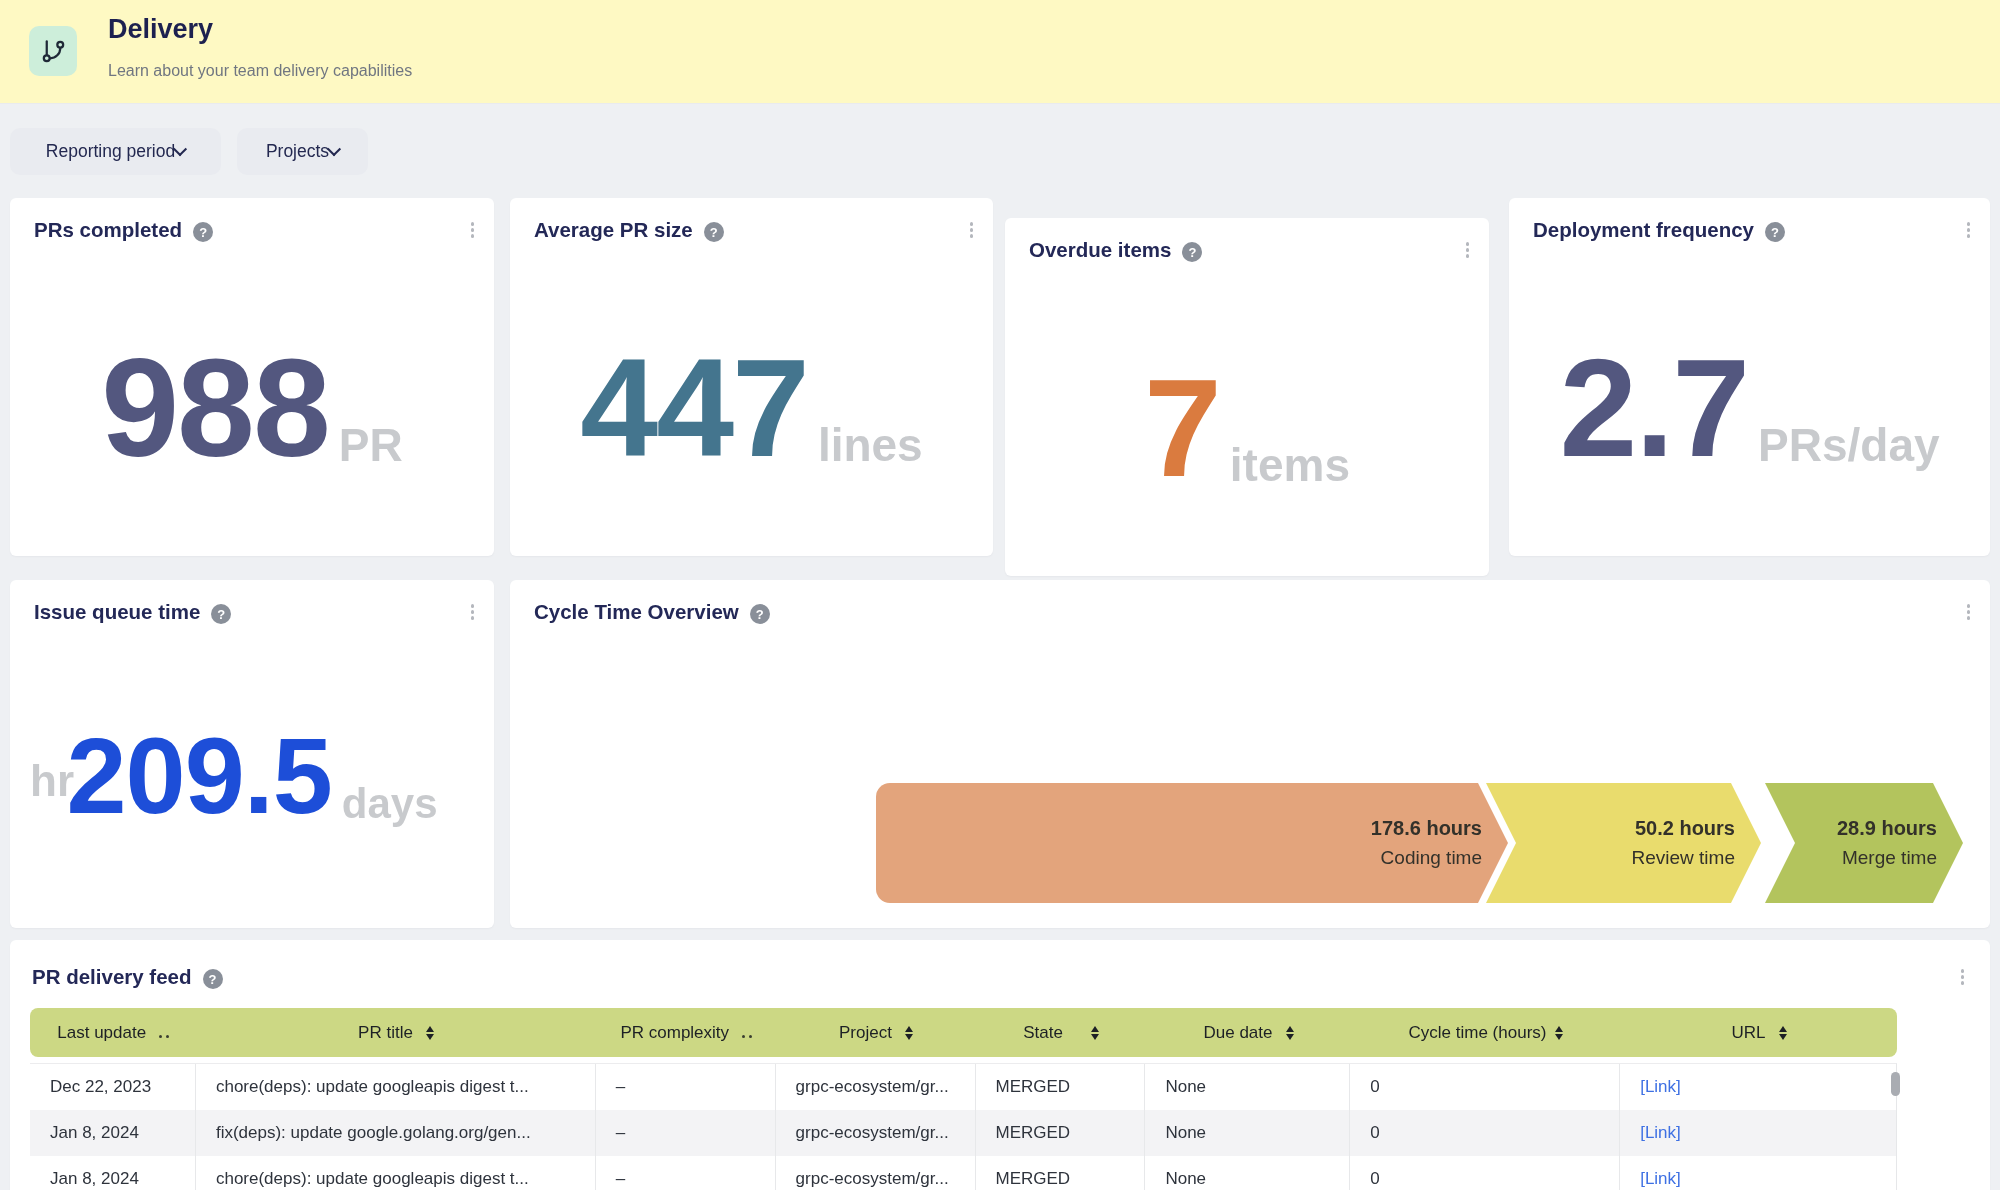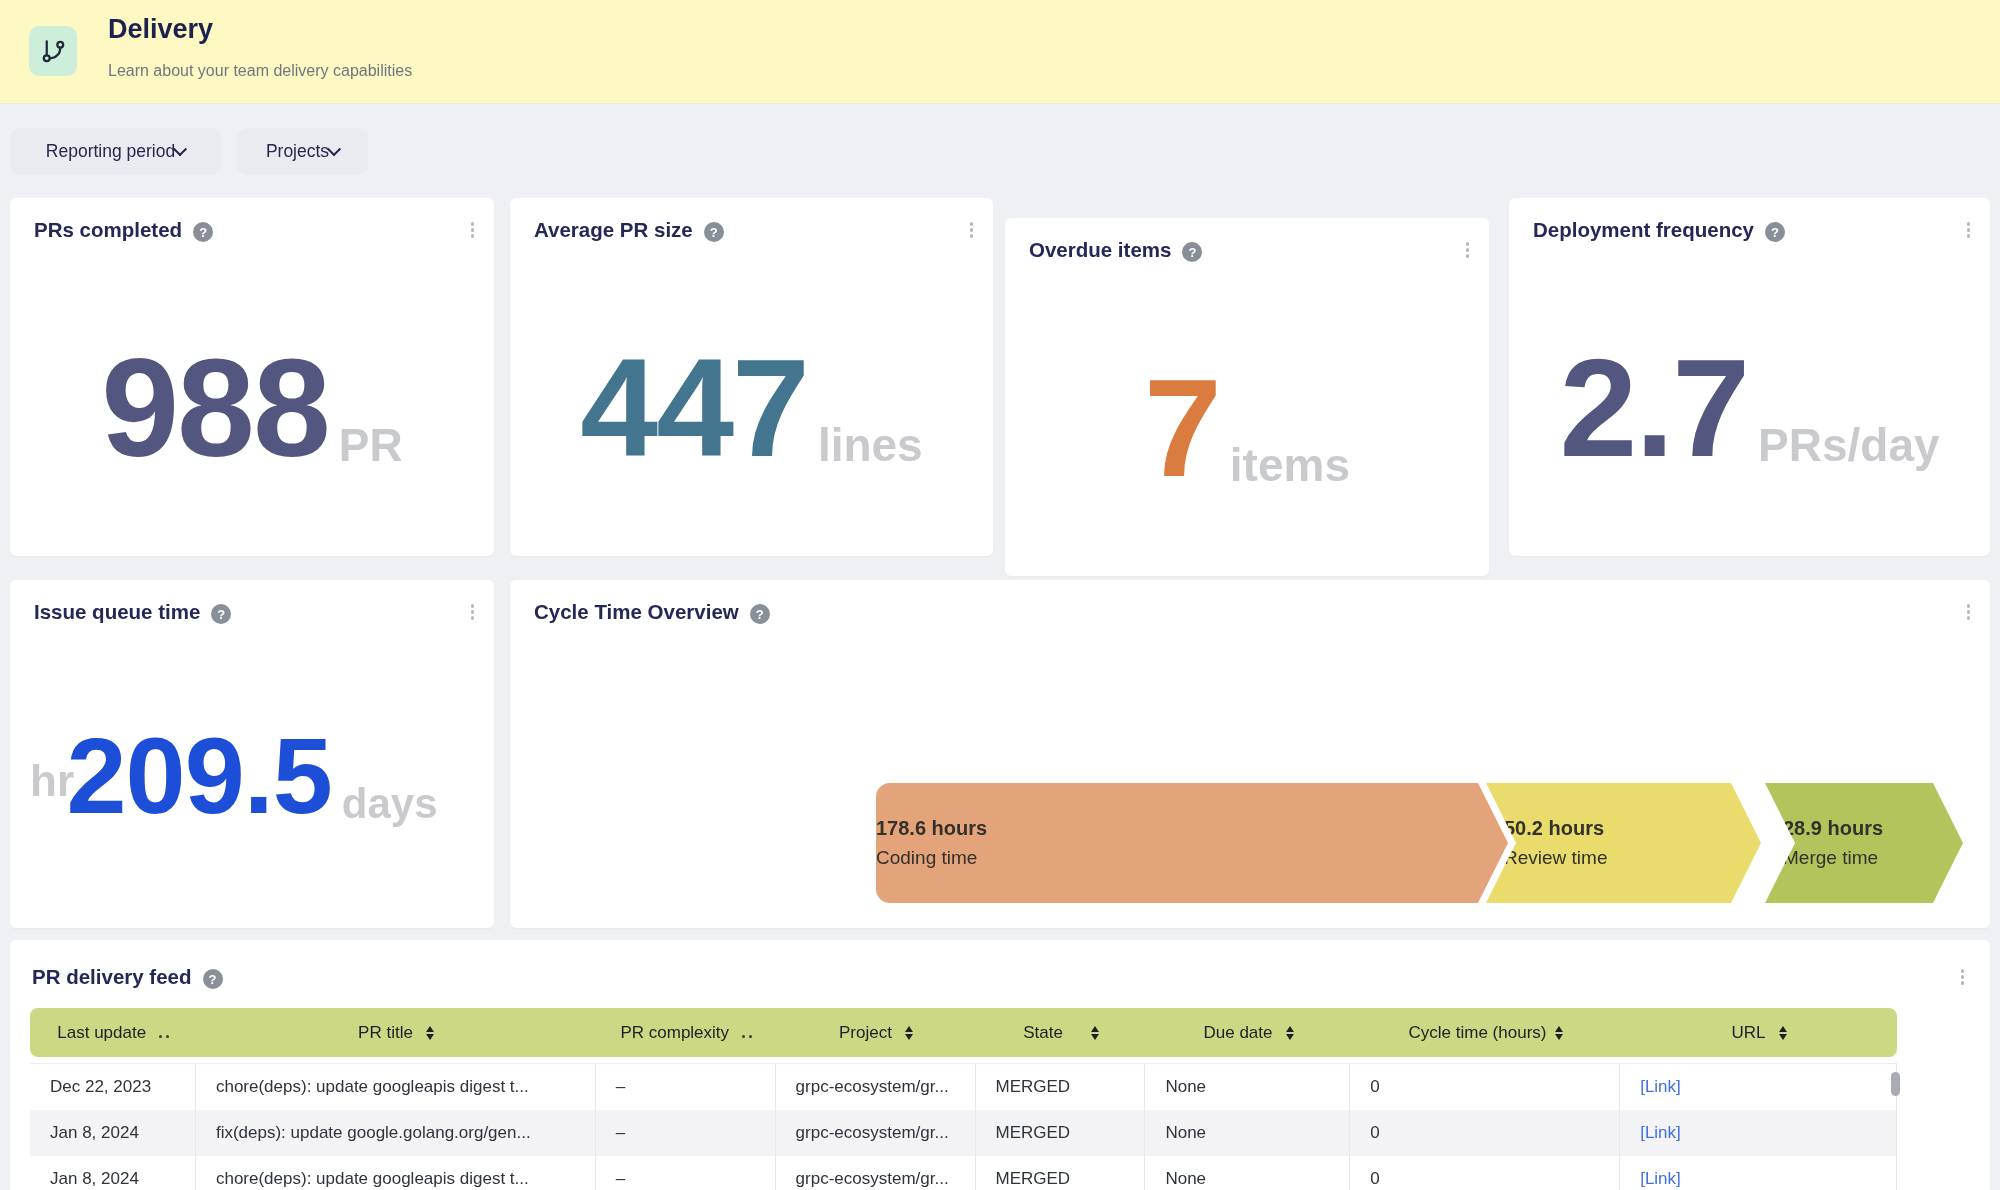--- a/index.html
+++ b/index.html
@@ -45,21 +45,21 @@
   .num.purple { color:#53577f; }
   .num.teal   { color:#44758e; }
   .num.orange { color:#da7b3f; }
   .num.red    { color:#1d4ed8; }
 
   
   .cycle-metric { position:absolute; left:30px; top:755px; display:flex; align-items:baseline; gap:8px; line-height:1; }
   .cycle-metric .num { font-size:150px; font-weight:700; color:#44758e; letter-spacing:-2px; }
   .cycle-metric .unit { font-size:44px; font-weight:700; color:#c8cacd; transform:translateY(4px); }
   .cycle-bar { position:absolute; left:366px; top:203px; width:1087px; height:120px; }
-  .seg { position:absolute; top:0; height:120px; display:flex; flex-direction:column; align-items:flex-start; justify-content:center; gap:7px; text-align:center; }
+  .seg { position:absolute; top:0; height:120px; display:flex; flex-direction:column; align-items:flex-end; justify-content:center; gap:7px; text-align:center; }
   .seg .hrs { font-size:20px; font-weight:700; color:#33312a; }
   .seg .lbl { font-size:19px; color:#33312a; }
   .seg-coding { left:0; width:632px; background:#e3a47c; border-radius:14px 0 0 14px;
     clip-path:polygon(0 0, calc(100% - 30px) 0, 100% 50%, calc(100% - 30px) 100%, 0 100%); padding-right:26px; }
   .seg-review { left:610px; width:275px; background:#e9dc6d;
     clip-path:polygon(0 0, calc(100% - 30px) 0, 100% 50%, calc(100% - 30px) 100%, 0 100%, 30px 50%); padding:0 26px 0 18px; }
   .seg-merge  { left:889px; width:198px; background:#b3c45d;
     clip-path:polygon(0 0, calc(100% - 30px) 0, 100% 50%, calc(100% - 30px) 100%, 0 100%, 30px 50%); padding:0 26px 0 18px; }
 
   

